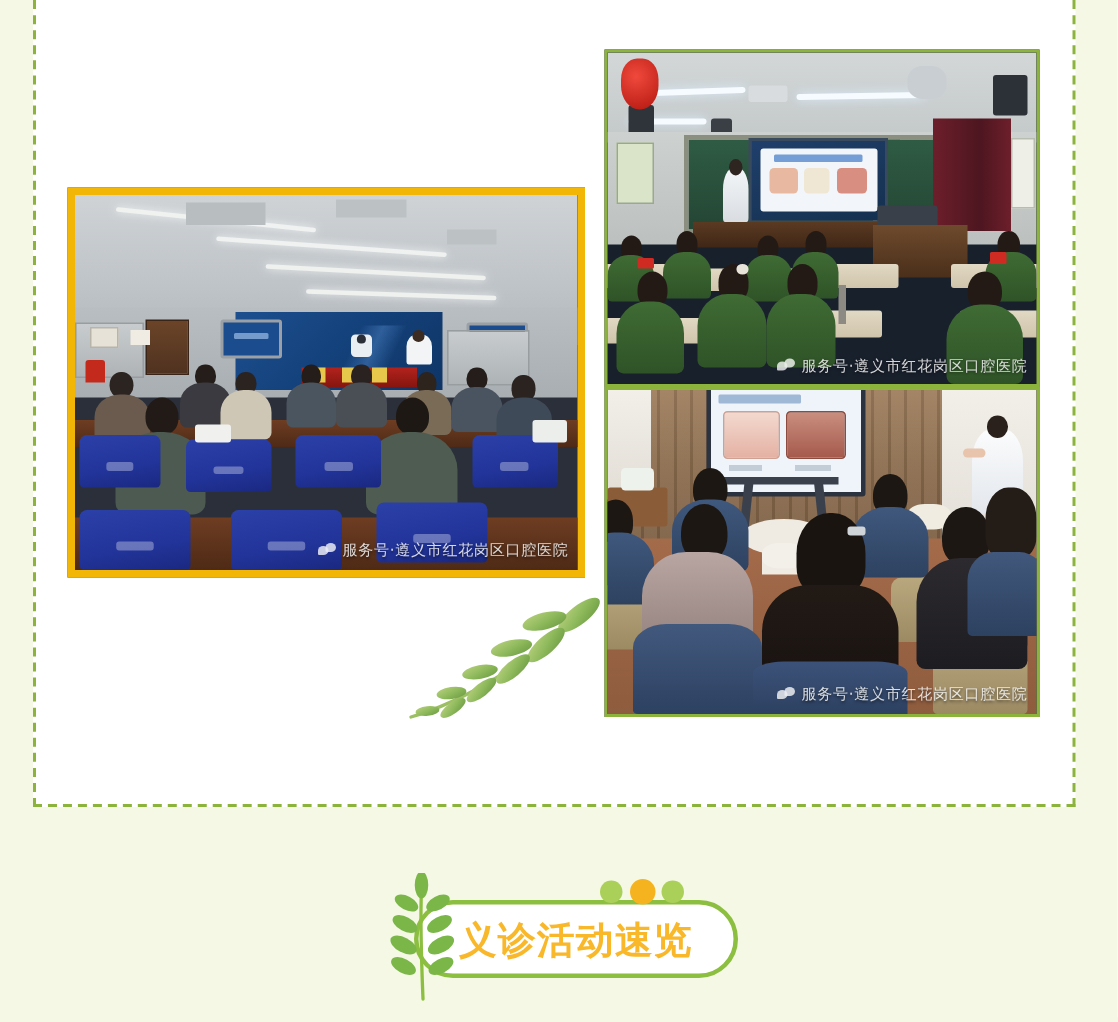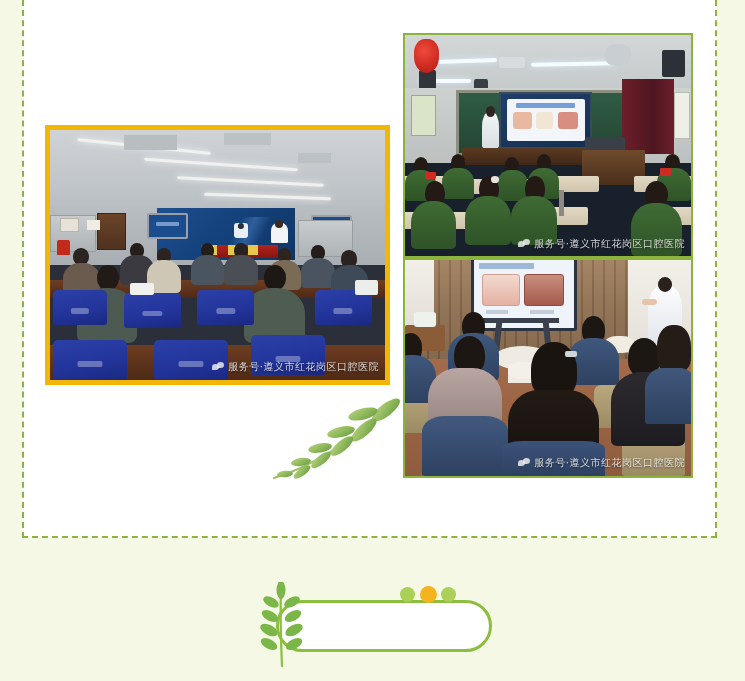--- a/index.html
+++ b/index.html
@@ -407,13 +407,14 @@
       <ellipse cx="40" cy="62" rx="9" ry="4.8" transform="rotate(-28 40 62)"></ellipse>
     </g>
   </svg>
 
   <div class="dots">
     <span class="dot g"></span>
     <span class="dot o"></span>
     <span class="dot g"></span>
   </div>
 
+  <div class="badge-text">义诊活动速览</div>
 </div>
 
 </body></html>

